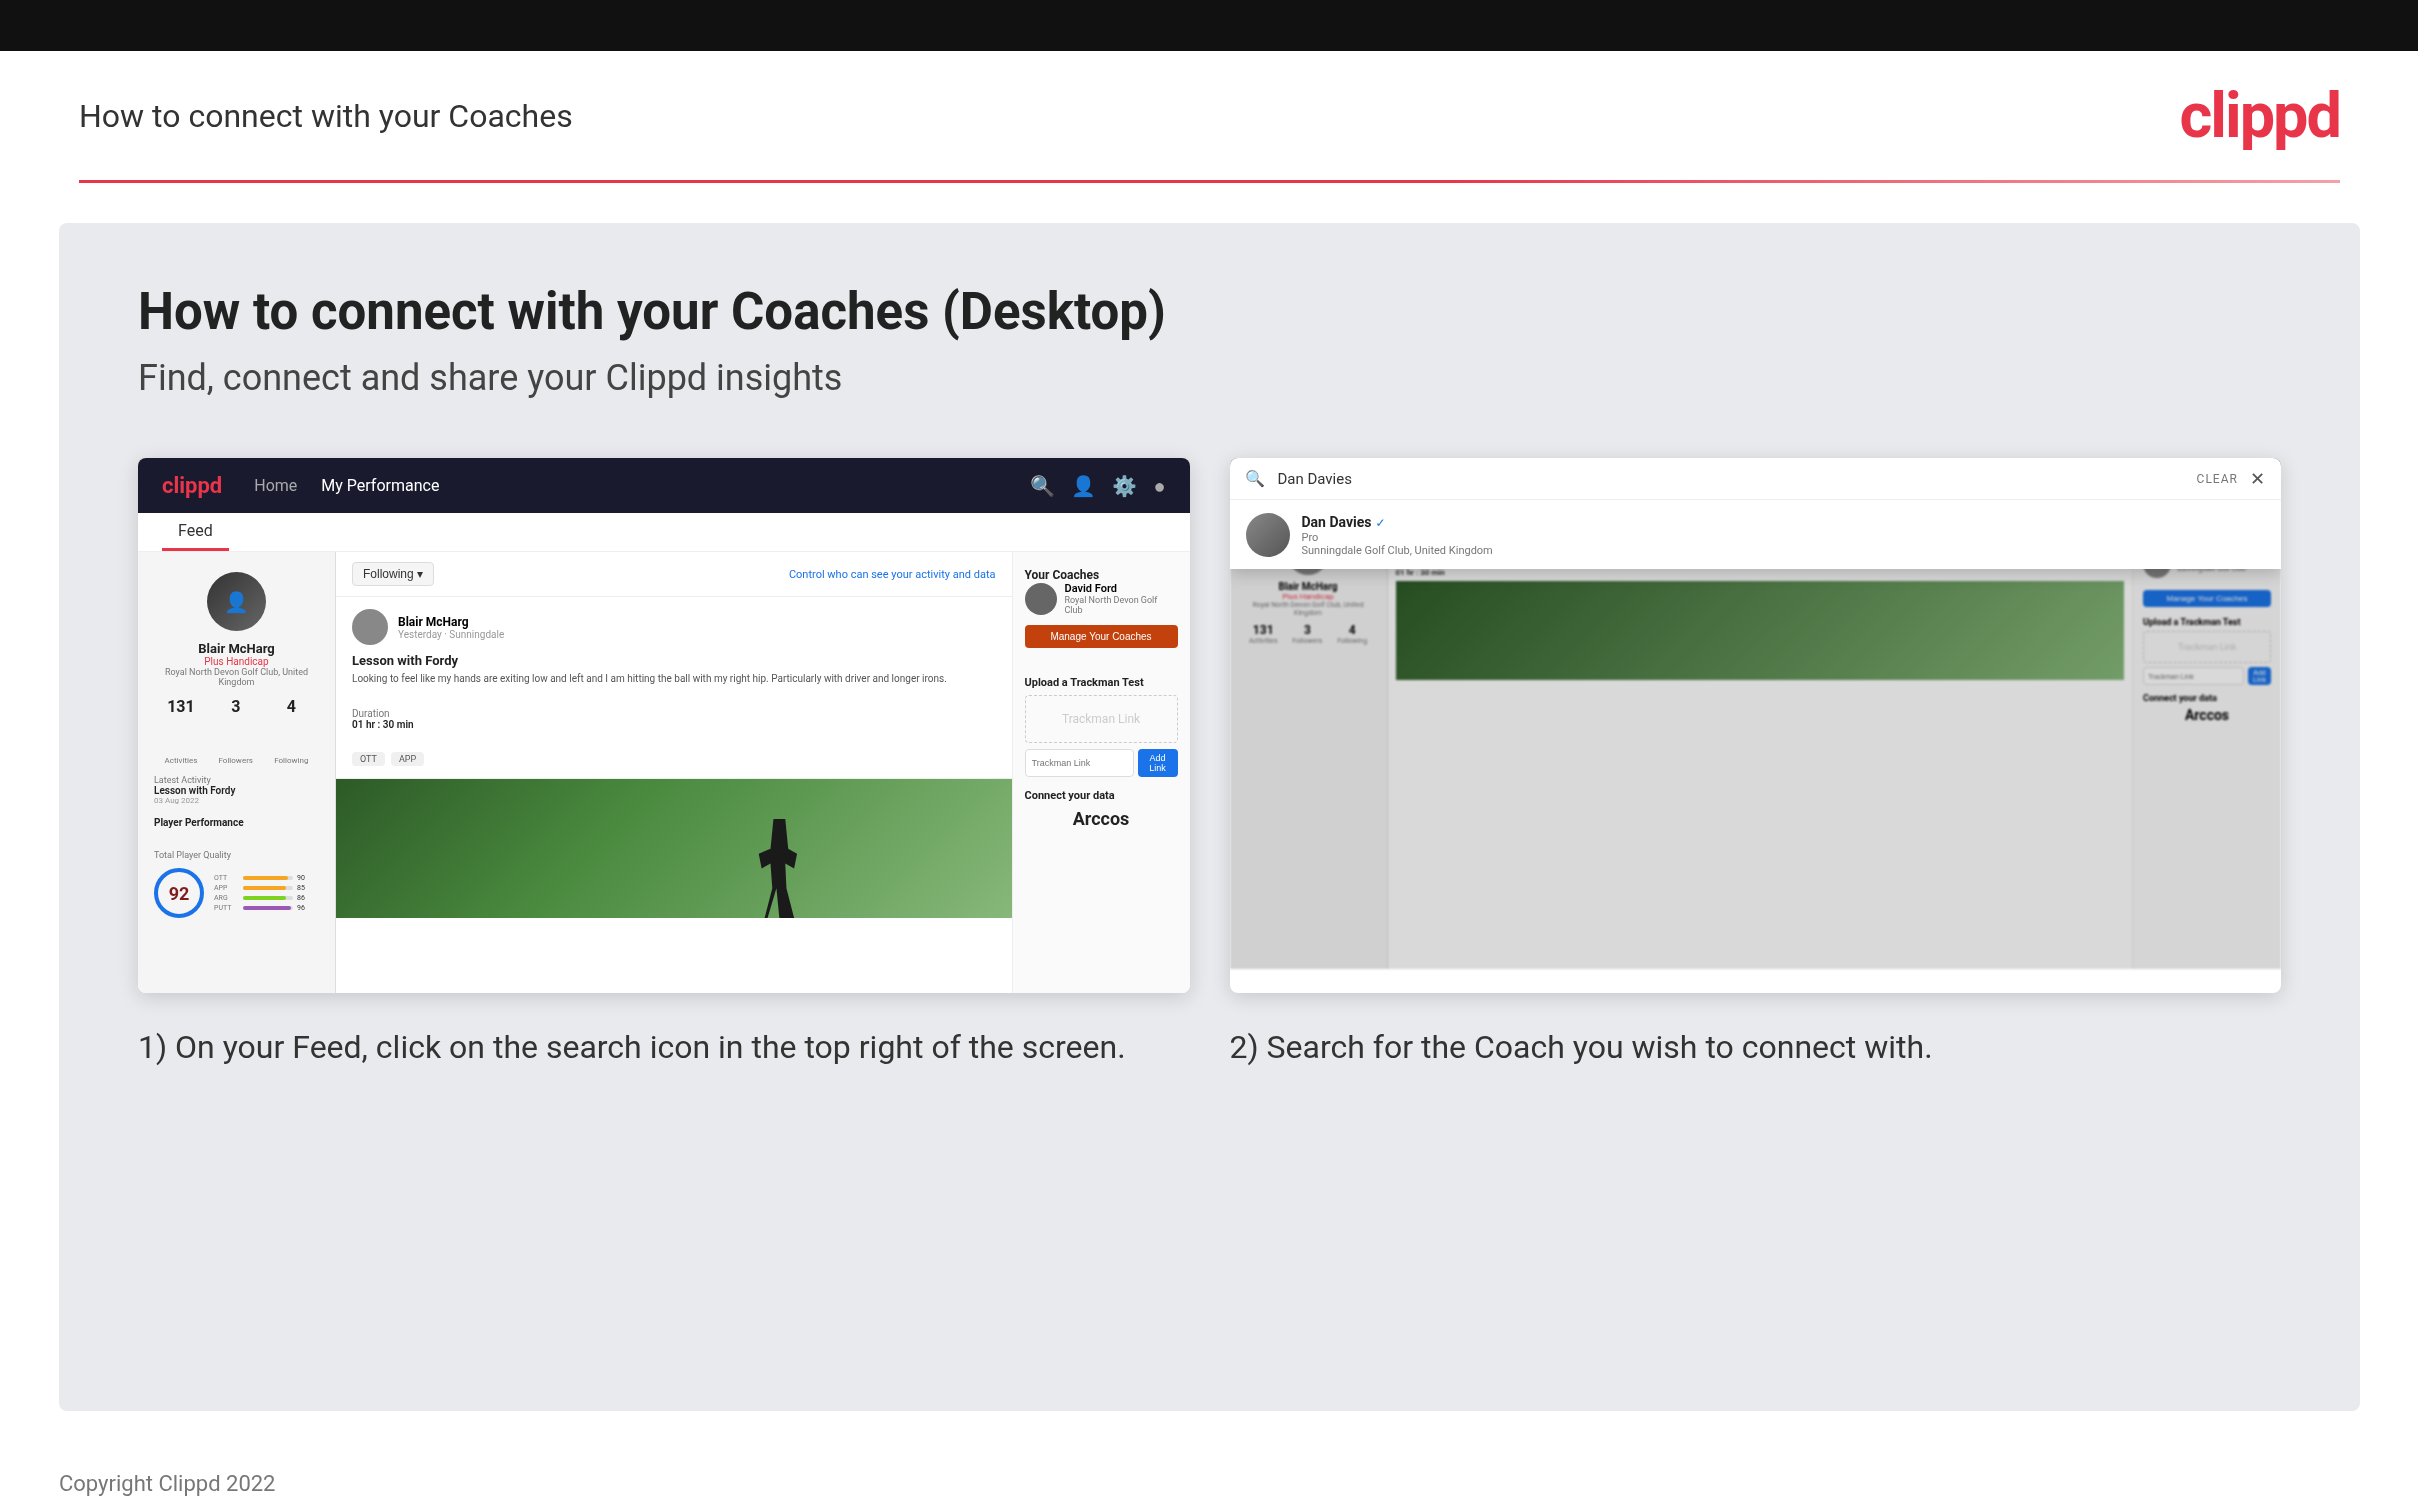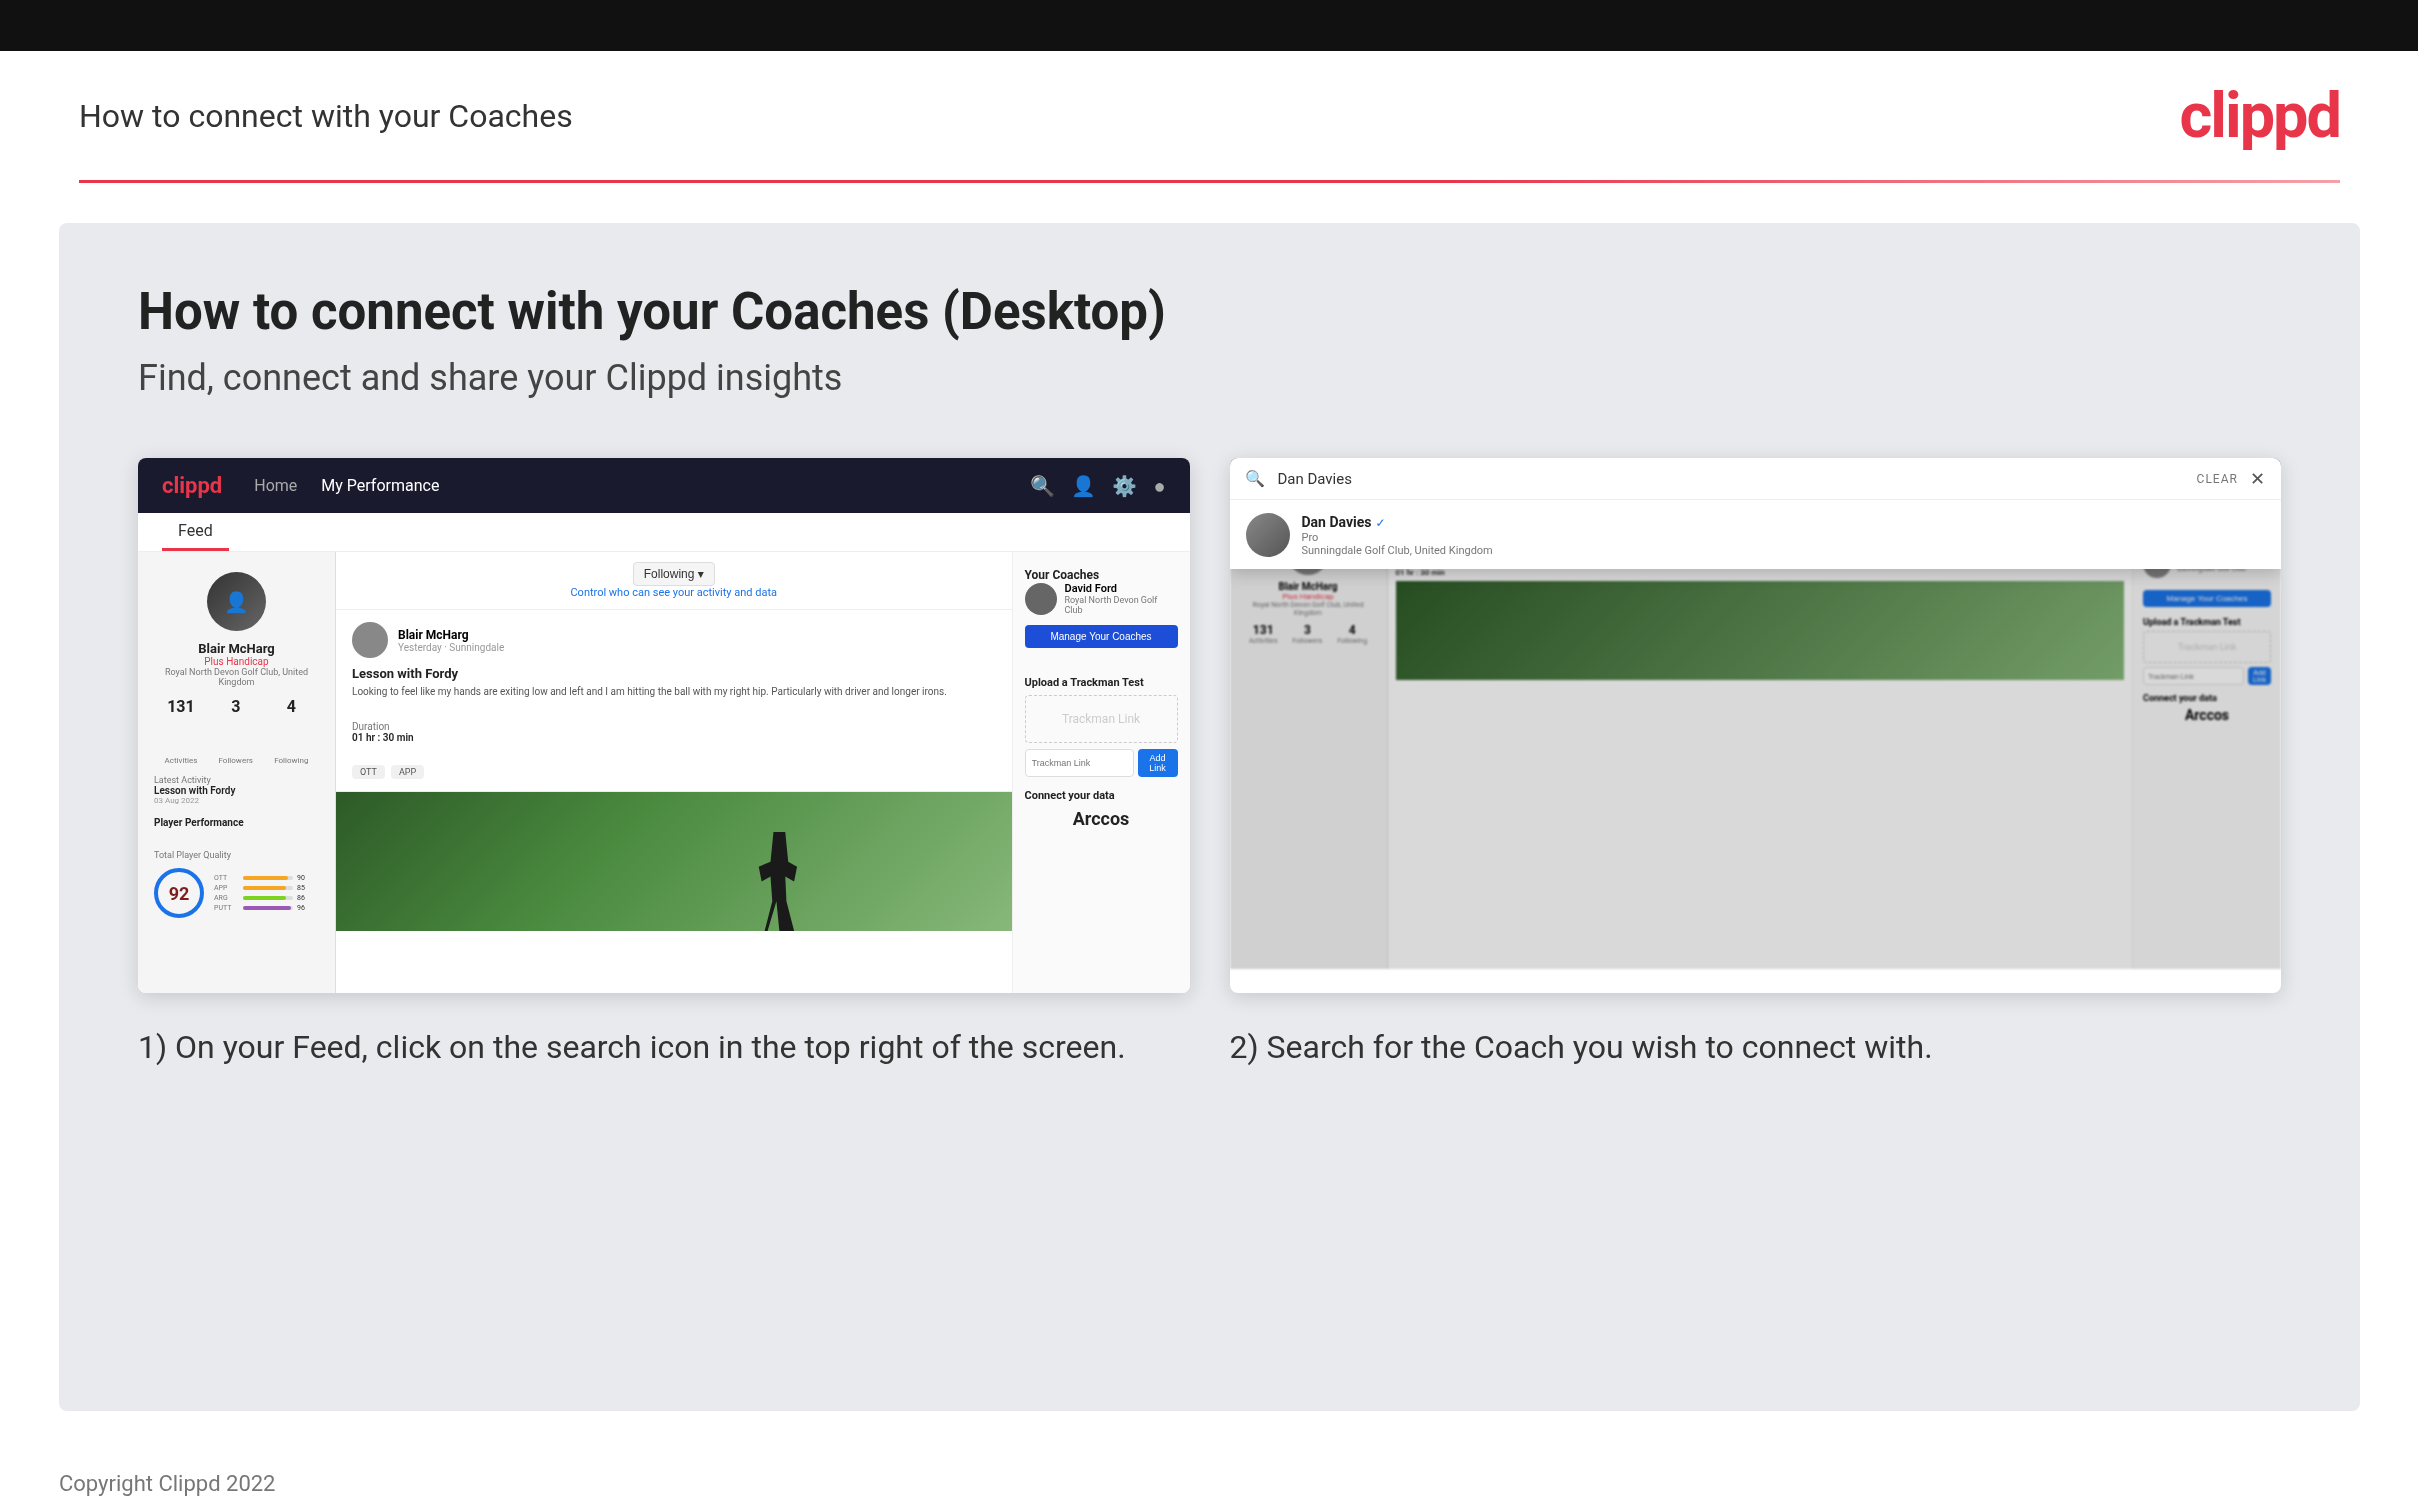--- a/index.html
+++ b/index.html
@@ -274,21 +274,20 @@
       flex: 1;
       background: #fff;
       overflow: hidden;
     }
     .following-bar {
       display: flex;
       align-items: center;
       justify-content: space-between;
       padding: 10px 16px;
       border-bottom: 1px solid #eee;
-      flex-direction: column;
     }
     .following-btn {
       background: #f5f5f5;
       border: 1px solid #ddd;
       border-radius: 4px;
       padding: 4px 10px;
       font-size: 12px;
       color: #333;
     }
     .control-link {
@@ -400,21 +399,21 @@
     }
     .coach-entry-name {
       font-size: 11px;
       font-weight: 600;
     }
     .coach-entry-club {
       font-size: 9px;
       color: #777;
     }
     .manage-btn {
-      background: #1d4ed8;
+      background: #c2410c;
       color: #fff;
       border: none;
       border-radius: 4px;
       padding: 6px 10px;
       font-size: 10px;
       width: 100%;
       margin-bottom: 16px;
     }
     .trackman-section {
       margin-top: 12px;

